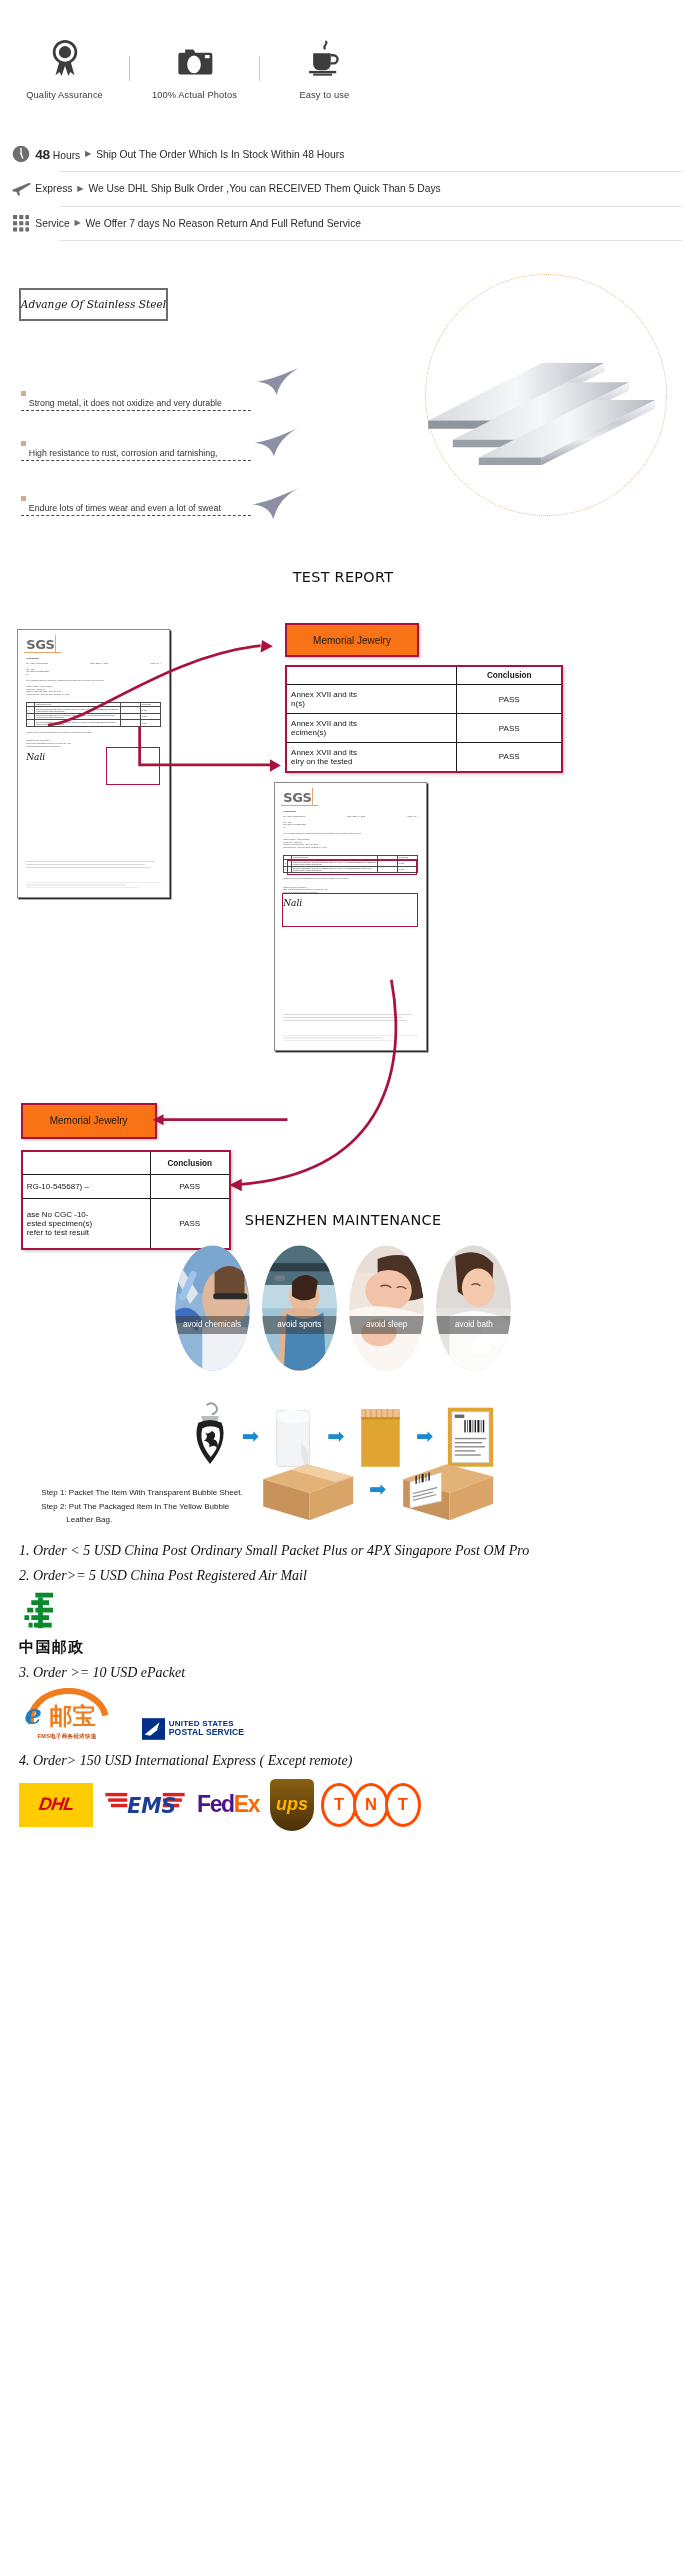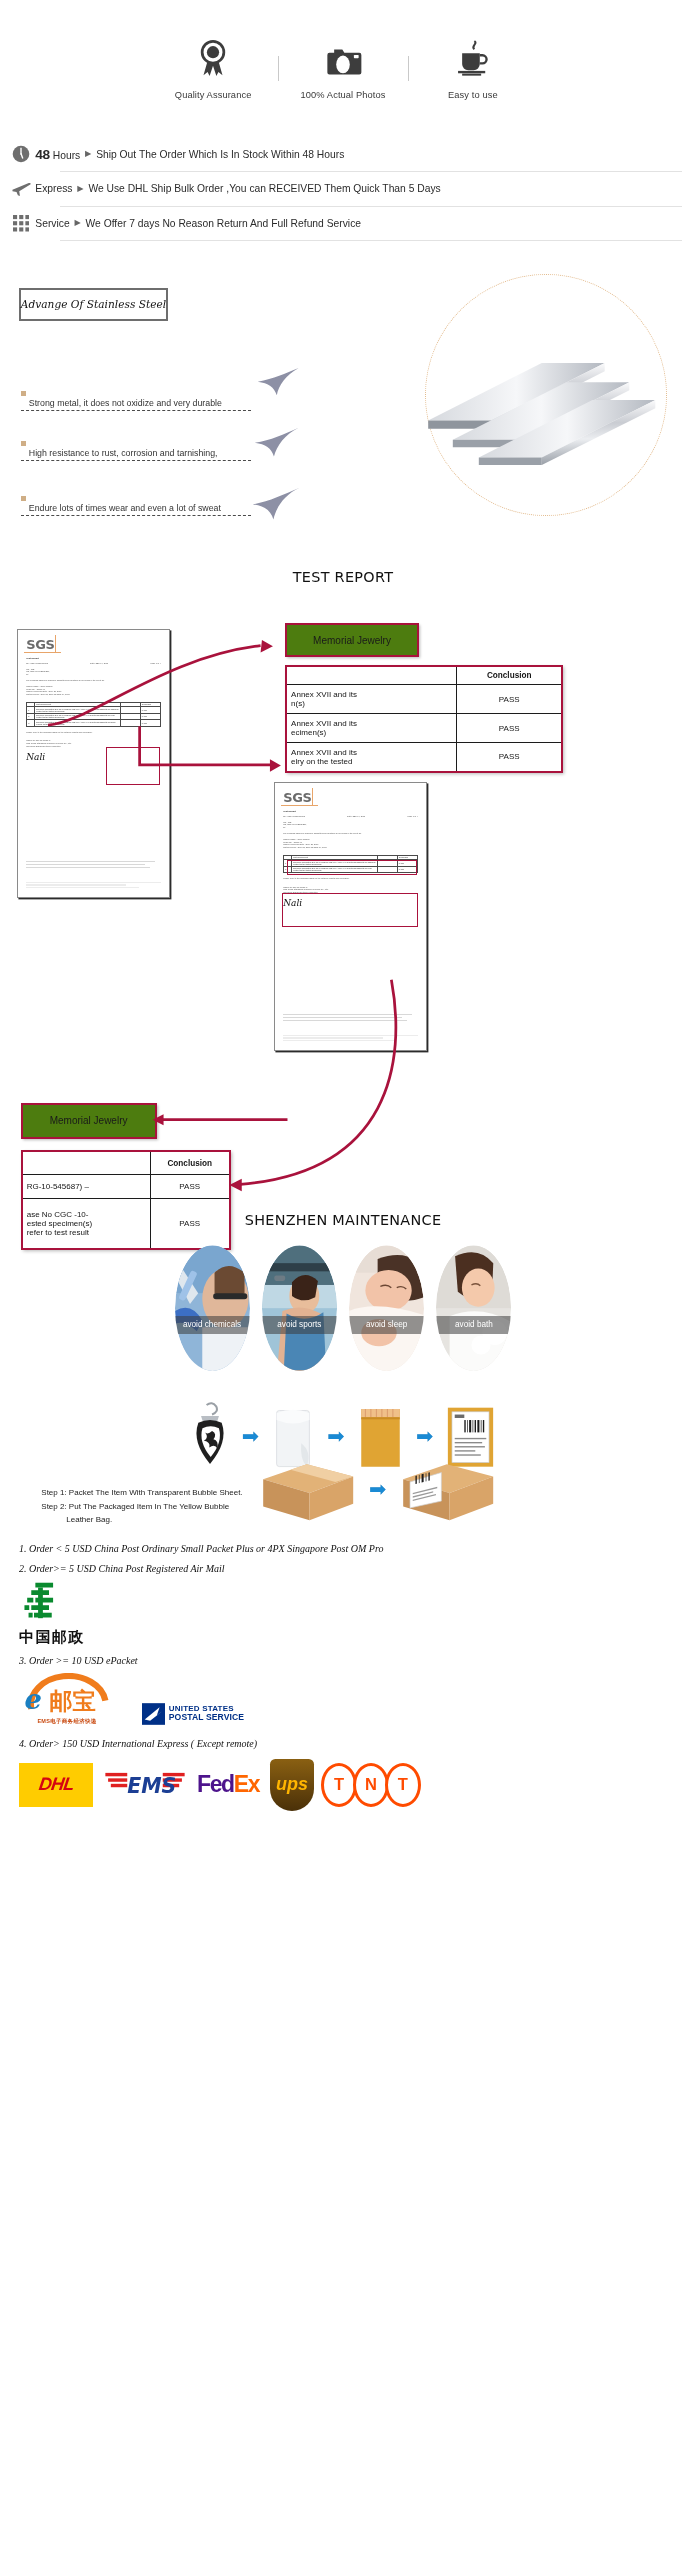--- a/index.html
+++ b/index.html
@@ -6,21 +6,21 @@
   body{
     width:686px;
     background:#ffffff;
     font-family:"Liberation Sans", sans-serif;
     color:#222;
     -webkit-font-smoothing:antialiased;
   }
   .page{width:686px;position:relative;overflow:hidden;}
 
   
-  .feature-bar{height:137px;display:flex;align-items:center;justify-content:center;}
+  .feature-bar{height:137px;display:flex;align-items:center;}
   .feature-wrap{display:flex;align-items:stretch;}
   .feature{width:110px;display:flex;flex-direction:column;align-items:center;justify-content:center;padding:0 9.6px;}
   .feature-div{width:0.7px;background:#c9c9c9;margin:19px 0;}
   .feature-ico{height:41px;display:flex;align-items:flex-end;justify-content:center;color:#404040;}
   .feature-label{margin-top:12.3px;font-size:9.3px;color:#3a3a3a;letter-spacing:0.1px;white-space:nowrap;}
 
   
   .svc-block{padding:0 0 5.5px 0;}
   .svc-row{display:flex;align-items:center;height:34px;padding-left:9.6px;}
   .svc-ico{width:23px;height:23px;flex:0 0 23px;display:flex;align-items:center;justify-content:center;color:#555;}
@@ -61,21 +61,21 @@
   .sgs-logo:before{content:"";position:absolute;left:-2.7px;bottom:-1.4px;width:37px;height:0.7px;background:#e8a56a;}
   .sgs-logo:after{content:"";position:absolute;right:-1.4px;top:-2.1px;width:0.7px;height:18px;background:#e8a56a;}
   .tiny{font-size:1.8px;line-height:1.55;color:#3c3c3c;letter-spacing:0.1px;}
   .tiny5{font-size:2.3px;line-height:1.6;color:#2e2e2e;}
   .ghost-line{height:1.4px;background:#d8d8d8;margin:1.4px 0;}
   .cert-tbl{width:100%;border-collapse:collapse;font-size:1.9px;}
   .cert-tbl td,.cert-tbl th{border:0.3px solid #4a4a4a;padding:0.8px 1px;color:#333;vertical-align:middle;}
   .sig{font-family:"DejaVu Serif", serif;font-style:italic;font-size:9px;color:#111;}
 
   
-  .callout{position:absolute;border:2.7px solid #a9123c;background:#4d7c0f;box-shadow:2.1px 2.1px 2.7px rgba(0,0,0,.28);display:flex;align-items:center;justify-content:center;}
+  .callout{position:absolute;border:2.7px solid #a9123c;background:#f97316;box-shadow:2.1px 2.1px 2.7px rgba(0,0,0,.28);display:flex;align-items:center;justify-content:center;}
   .callout-txt{font-size:10px;color:#1a1a1a;white-space:nowrap;}
   .conc-box{position:absolute;border:2.7px solid #a9123c;background:#fff;box-shadow:2.1px 2.1px 3.4px rgba(0,0,0,.28);}
   .conc-tbl{width:100%;height:100%;border-collapse:collapse;}
   .conc-tbl td{border:0.7px solid #1c1c1c;font-size:8px;color:#151515;padding:3.4px 4.1px;vertical-align:middle;}
   .conc-tbl td.hd{font-weight:bold;text-align:center;font-size:8.2px;}
   .conc-tbl td.ctr{text-align:center;}
   .hi-red{position:absolute;border:1.4px solid #a9123c;}
 
   
   .jm{margin-top:13.7px;padding-bottom:6.9px;}
@@ -86,21 +86,21 @@
   .jm-note{margin:18px auto 0;width:398px;text-align:center;border-top:0.7px solid #2a2a2a;border-bottom:0.7px solid #2a2a2a;padding:5.5px 0 6.9px;font-size:9.6px;color:#222;}
 
   
   .pkg{margin-top:23px;}
   .pkg-row{display:flex;align-items:center;justify-content:center;gap:8.2px;margin-top:19px;}
   .blue-arrow{color:#1a8ad4;font-size:20.6px;line-height:1;filter:drop-shadow(0.7px 0.7px 0.7px rgba(0,0,0,.2));}
   .steps{margin:12.3px 0 0 12.3px;font-size:8px;line-height:1.7;color:#1c1c1c;}
 
   
   .ship{margin-top:16.5px;padding:0 19px 20.6px;}
-  .ship-line{font-size:10px;font-style:italic;color:#111;margin:8.2px 0 4.1px;font-family:"Liberation Serif", serif;}
+  .ship-line{font-size:14px;font-style:italic;color:#111;margin:8.2px 0 4.1px;font-family:"Liberation Serif", serif;}
   .logo-row{display:flex;align-items:center;gap:15px;margin:6.9px 0 2.7px;}
   .cn-post{font-family:"DejaVu Sans", sans-serif;font-weight:bold;font-size:15px;color:#111;letter-spacing:1.4px;}
   .usps{border:0;display:flex;align-items:center;gap:3.4px;}
   .usps-txt{line-height:1.04;}
   .usps-txt .l1{color:#003087;font-weight:bold;font-size:8px;letter-spacing:0.2px;}
   .usps-txt .l2{color:#003087;font-weight:bold;font-size:8.6px;letter-spacing:0.1px;}
   .ems-sub{font-size:5.5px;color:#c94a10;font-weight:bold;letter-spacing:0.3px;margin-top:1.4px;text-align:center;}
   .dhl{background:#ffcc00;width:74px;height:44px;display:flex;align-items:center;justify-content:center;}
   .dhl span{color:#d40511;font-style:italic;font-weight:bold;font-size:18px;letter-spacing:-0.7px;transform:skewX(-8deg);}
   .fedex{font-weight:bold;font-size:23px;letter-spacing:-1.4px;}

